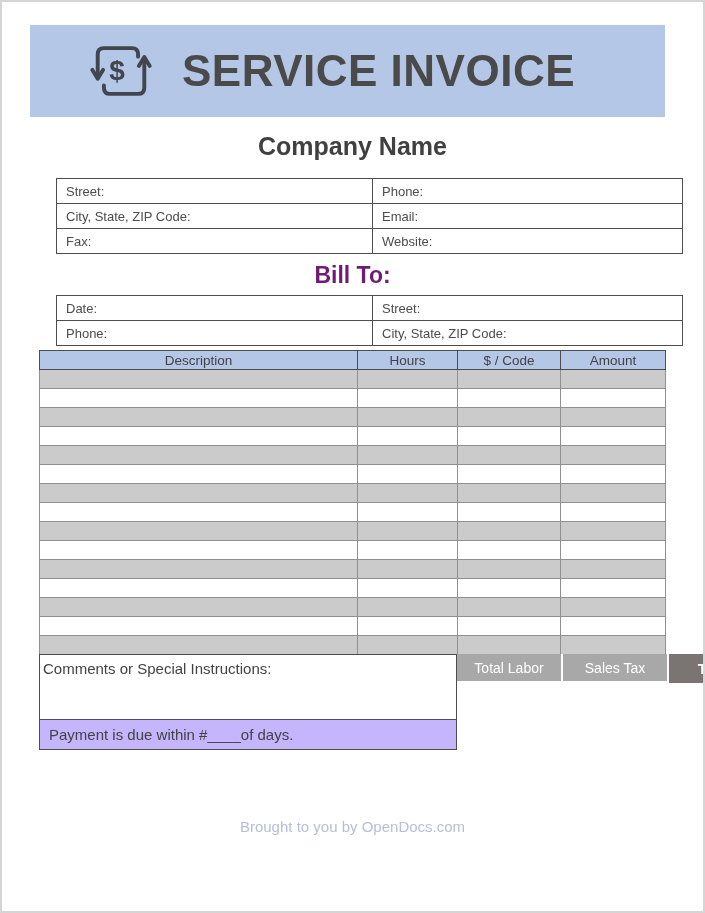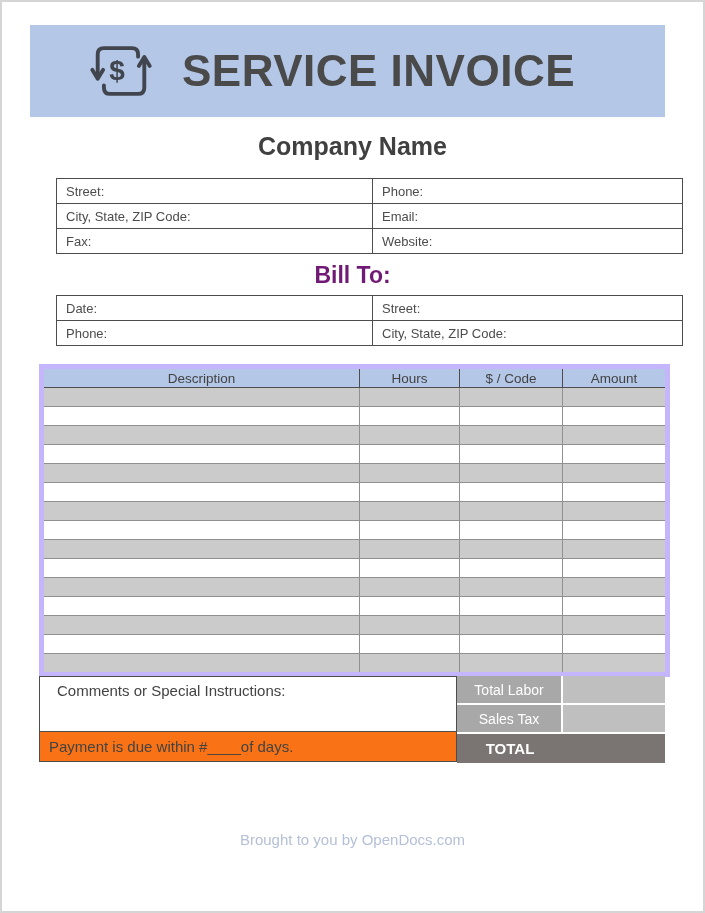--- a/index.html
+++ b/index.html
@@ -38,47 +38,47 @@
   table{border-collapse:collapse;table-layout:fixed;}
   .info-table{margin:17px 0 0 54px;width:626px;}
   .info-table.second{margin-top:7px;}
   .info-table td{
     border:1px solid #4d4d4d;
     height:24px;padding:0 4px 0 9px;
     font-size:13px;color:#4c4c4c;vertical-align:middle;
     background:#fff;
   }
   
-  .items-table{margin:18px 0 0 37px;width:626px;border:5px solid #c4b5fd;}
+  .items-table{margin:4px 0 0 37px;width:626px;border:1px solid #c4b5fd;}
   .items-table th{
     border:1px solid #4d4d4d;
     background:#b4c7e7;
     height:16px;font-size:13.5px;font-weight:400;
     color:#424242;text-align:center;vertical-align:middle;
   }
   .items-table td{
     border:1px solid #909090;
     height:18px;padding:0 4px;background:#ffffff;
   }
   .items-table tbody tr:nth-child(odd) td{background:#cbcbcb;}
   
   .summary{display:flex;width:626px;margin:-1px 0 0 37px;}
   .sum-left{width:418px;display:flex;flex-direction:column;}
   .comments-cell{
-    box-sizing:border-box;height:56px;
+    box-sizing:border-box;height:66px;
     border:1px solid #4d4d4d;background:#fff;
-    padding:5px 8px 0 17px;font-size:15px;color:#434343;
+    padding:5px 8px 0 3px;font-size:15px;color:#434343;
   }
   .payment-cell{
     box-sizing:border-box;height:30px;
-    border:1px solid #4d4d4d;border-top:none;background:#f97316;
+    border:1px solid #4d4d4d;border-top:none;background:#c4b5fd;
     display:flex;align-items:center;padding-left:9px;
     font-size:15px;color:#434343;
   }
-  .sum-right{width:208px;display:flex;flex-direction:column;background:#fff;}
+  .sum-right{width:208px;display:flex;flex-direction:row;background:#fff;}
   .sum-row{display:flex;height:27px;margin-bottom:2px;}
   .sum-label{
     width:104px;margin-right:2px;background:#a8a8a8;color:#ffffff;
     display:flex;align-items:center;justify-content:center;font-size:14px;
   }
   .sum-value{flex:1;background:#bfbfbf;}
   .total-row{height:29px;margin-bottom:0;background:#7a7472;}
   .total-label{
     width:106px;color:#ffffff;font-weight:700;font-size:15px;
     display:flex;align-items:center;justify-content:center;

